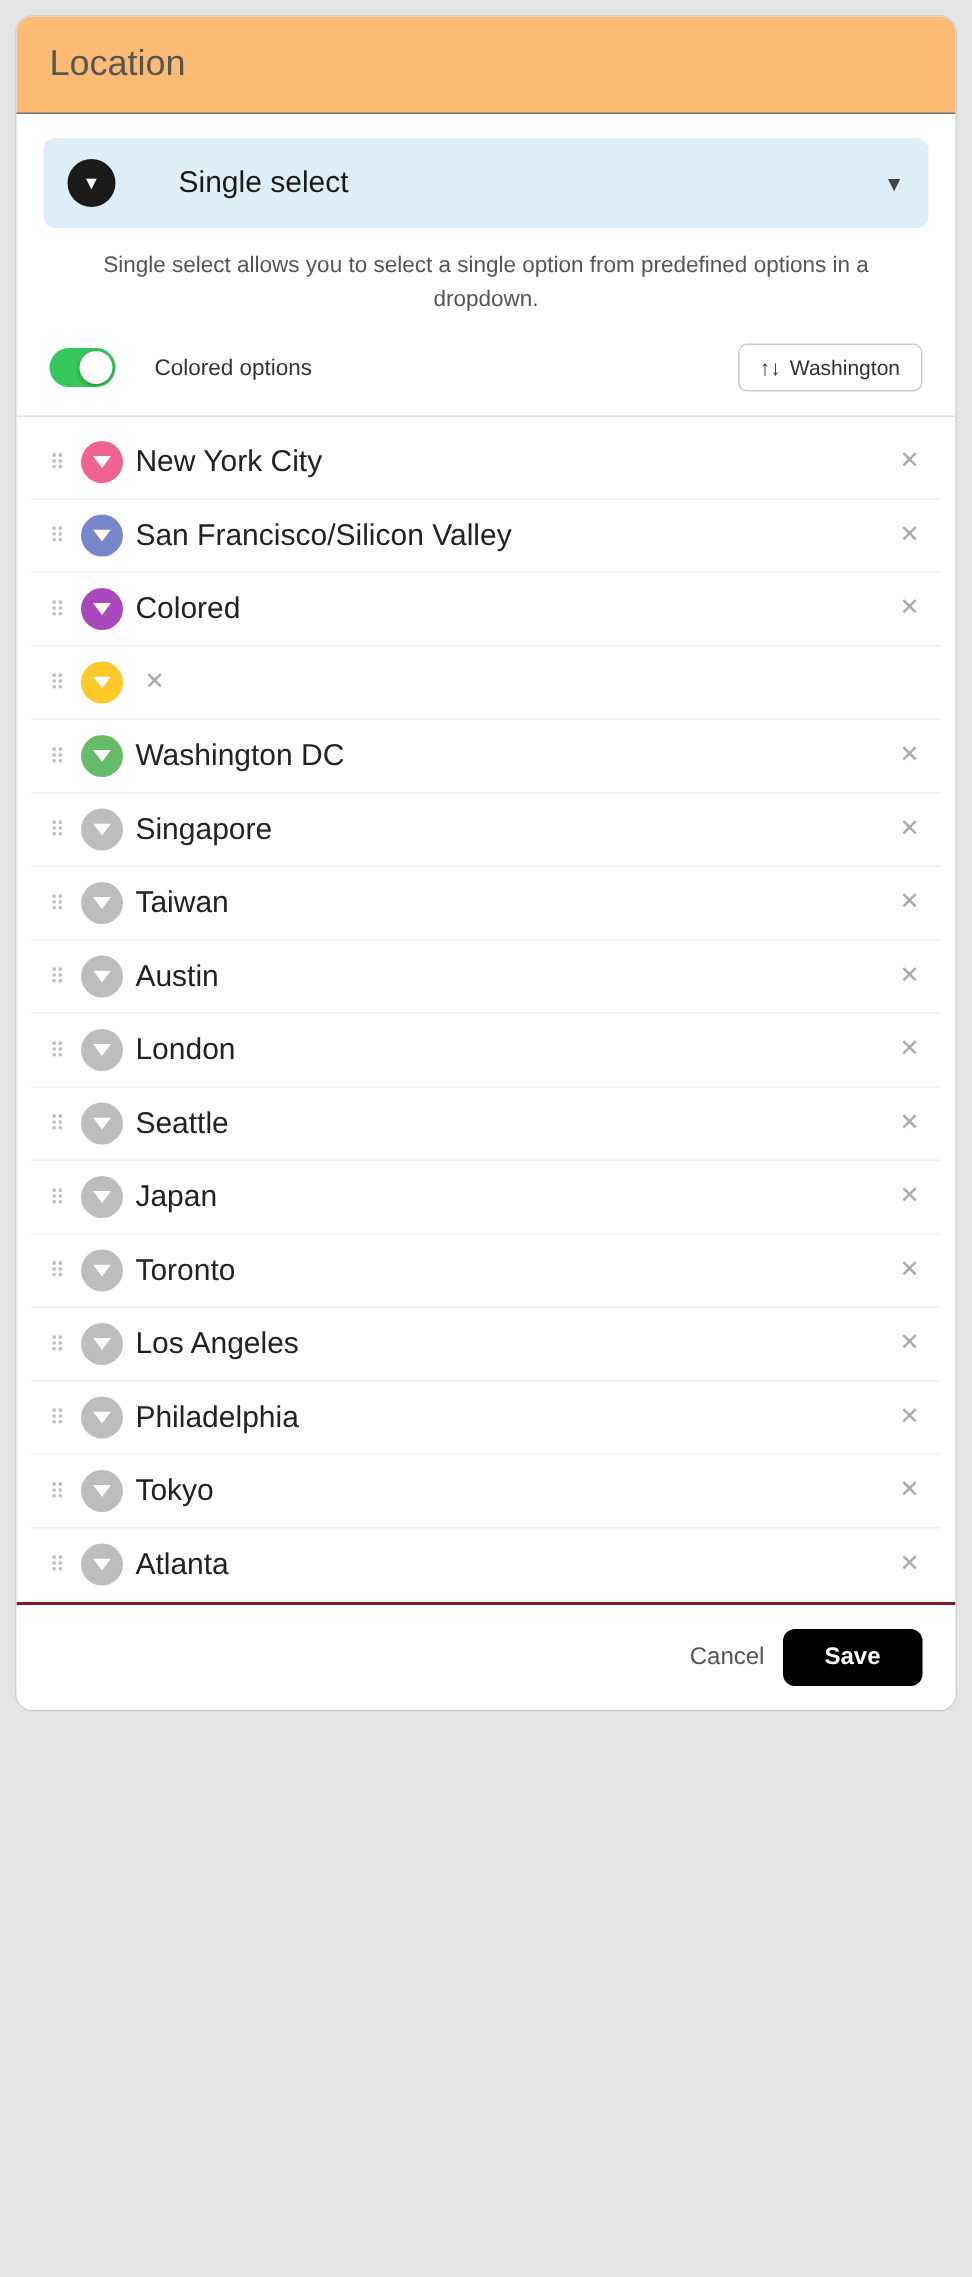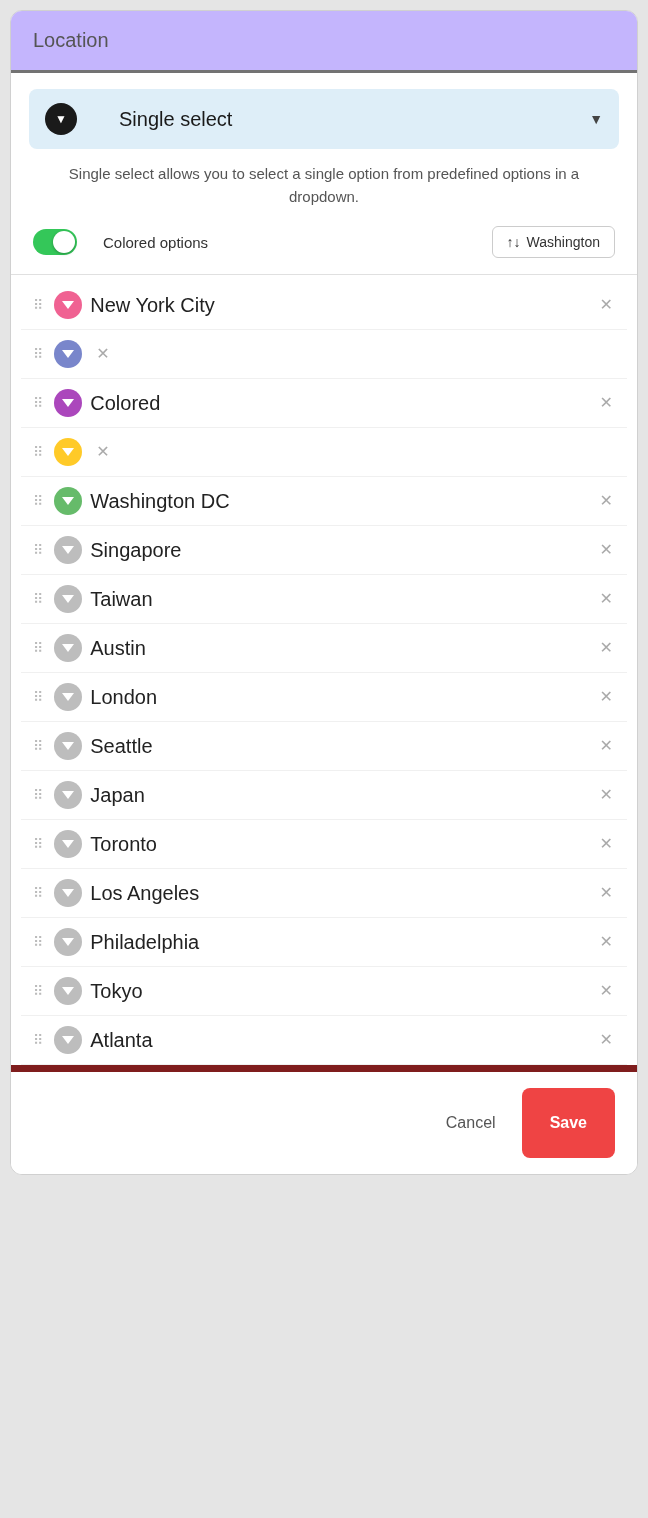--- a/index.html
+++ b/index.html
@@ -15,26 +15,26 @@
     .panel {
       width: 648px;
       background: #ffffff;
       border-radius: 12px;
       border: 1px solid #d0d0d0;
       overflow: hidden;
       display: flex;
       flex-direction: column;
     }
     .location-header {
-      background: #c4b5fd;
+      background: #fdba74;
       padding: 18px 22px;
-      font-size: 20px;
+      font-size: 24px;
       color: #555;
       font-weight: 400;
-      border-bottom: 3px solid #737373;
+      border-bottom: 1px solid #737373;
     }
     .type-selector {
       margin: 16px 18px 0 18px;
       background: #deeef8;
       border-radius: 8px;
       padding: 14px 16px;
       display: flex;
       align-items: center;
       justify-content: space-between;
       cursor: pointer;
@@ -166,38 +166,37 @@
       border-radius: 4px;
       background: none;
       border: none;
       line-height: 1;
     }
     .footer {
       display: flex;
       justify-content: flex-end;
       align-items: center;
       padding: 16px 22px;
-      gap: 14px;
-      border-top: 7px solid #7f1d1d;
+      border-top: 2px solid #7f1d1d;
       background: white;
     }
     .cancel-btn {
       font-size: 16px;
       color: #555;
       background: none;
       border: none;
       cursor: pointer;
       padding: 8px 12px;
     }
     .save-btn {
-      background: #ef4444;
+      background: #000000;
       color: white;
       border: none;
       border-radius: 8px;
-      padding: 26px 28px;
+      padding: 10px 28px;
       font-size: 16px;
       font-weight: 600;
       cursor: pointer;
     }
   </style>
 </head>
 <body>
 
 <div class="panel">
 
@@ -245,20 +244,21 @@
       <span class="option-name">New York City</span>
       <button class="remove-btn">✕</button>
     </div>
       <div class="option-row">
       <span class="drag-handle">⠿</span>
       <div class="option-badge" style="background:#7986cb">
         <svg width="12" height="8" viewBox="0 0 12 8" fill="white">
           <polygon points="6,8 0,0 12,0"></polygon>
         </svg>
       </div>
+      <span class="option-name">San Francisco/Silicon Valley</span>
       <button class="remove-btn">✕</button>
     </div>
       <div class="option-row">
       <span class="drag-handle">⠿</span>
       <div class="option-badge" style="background:#ab47bc">
         <svg width="12" height="8" viewBox="0 0 12 8" fill="white">
           <polygon points="6,8 0,0 12,0"></polygon>
         </svg>
       </div>
       <span class="option-name">Colored</span>

